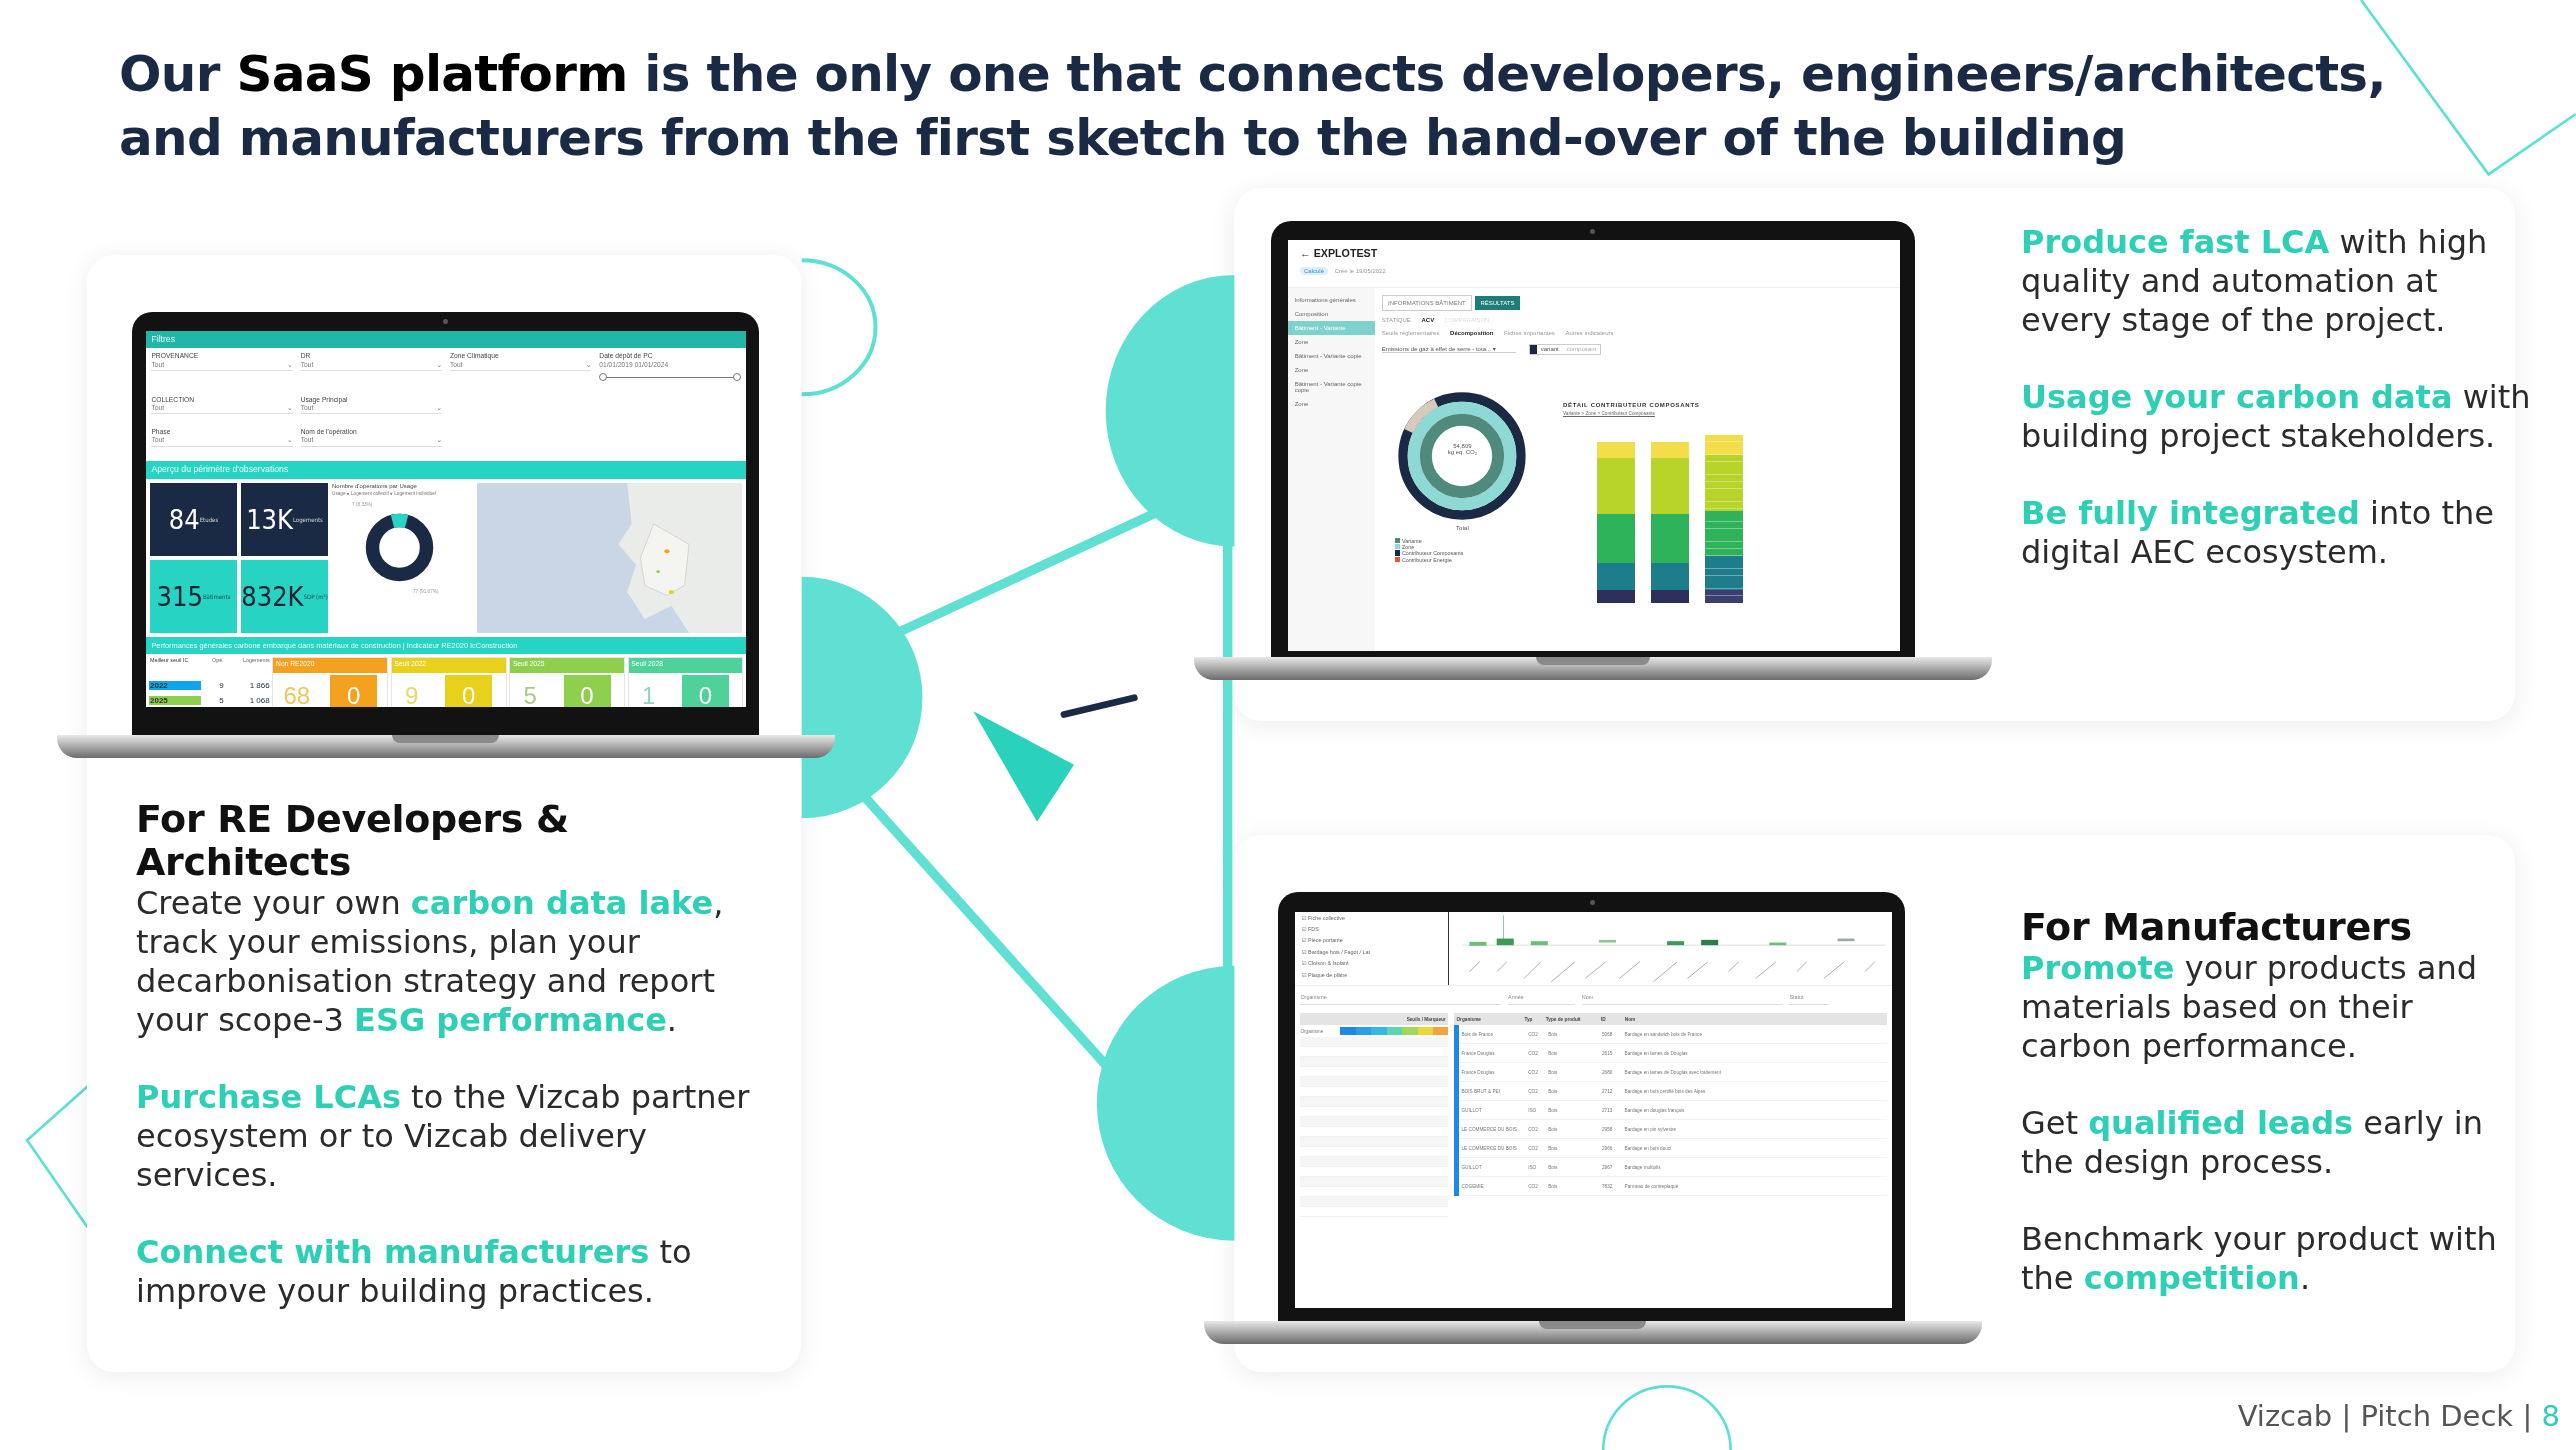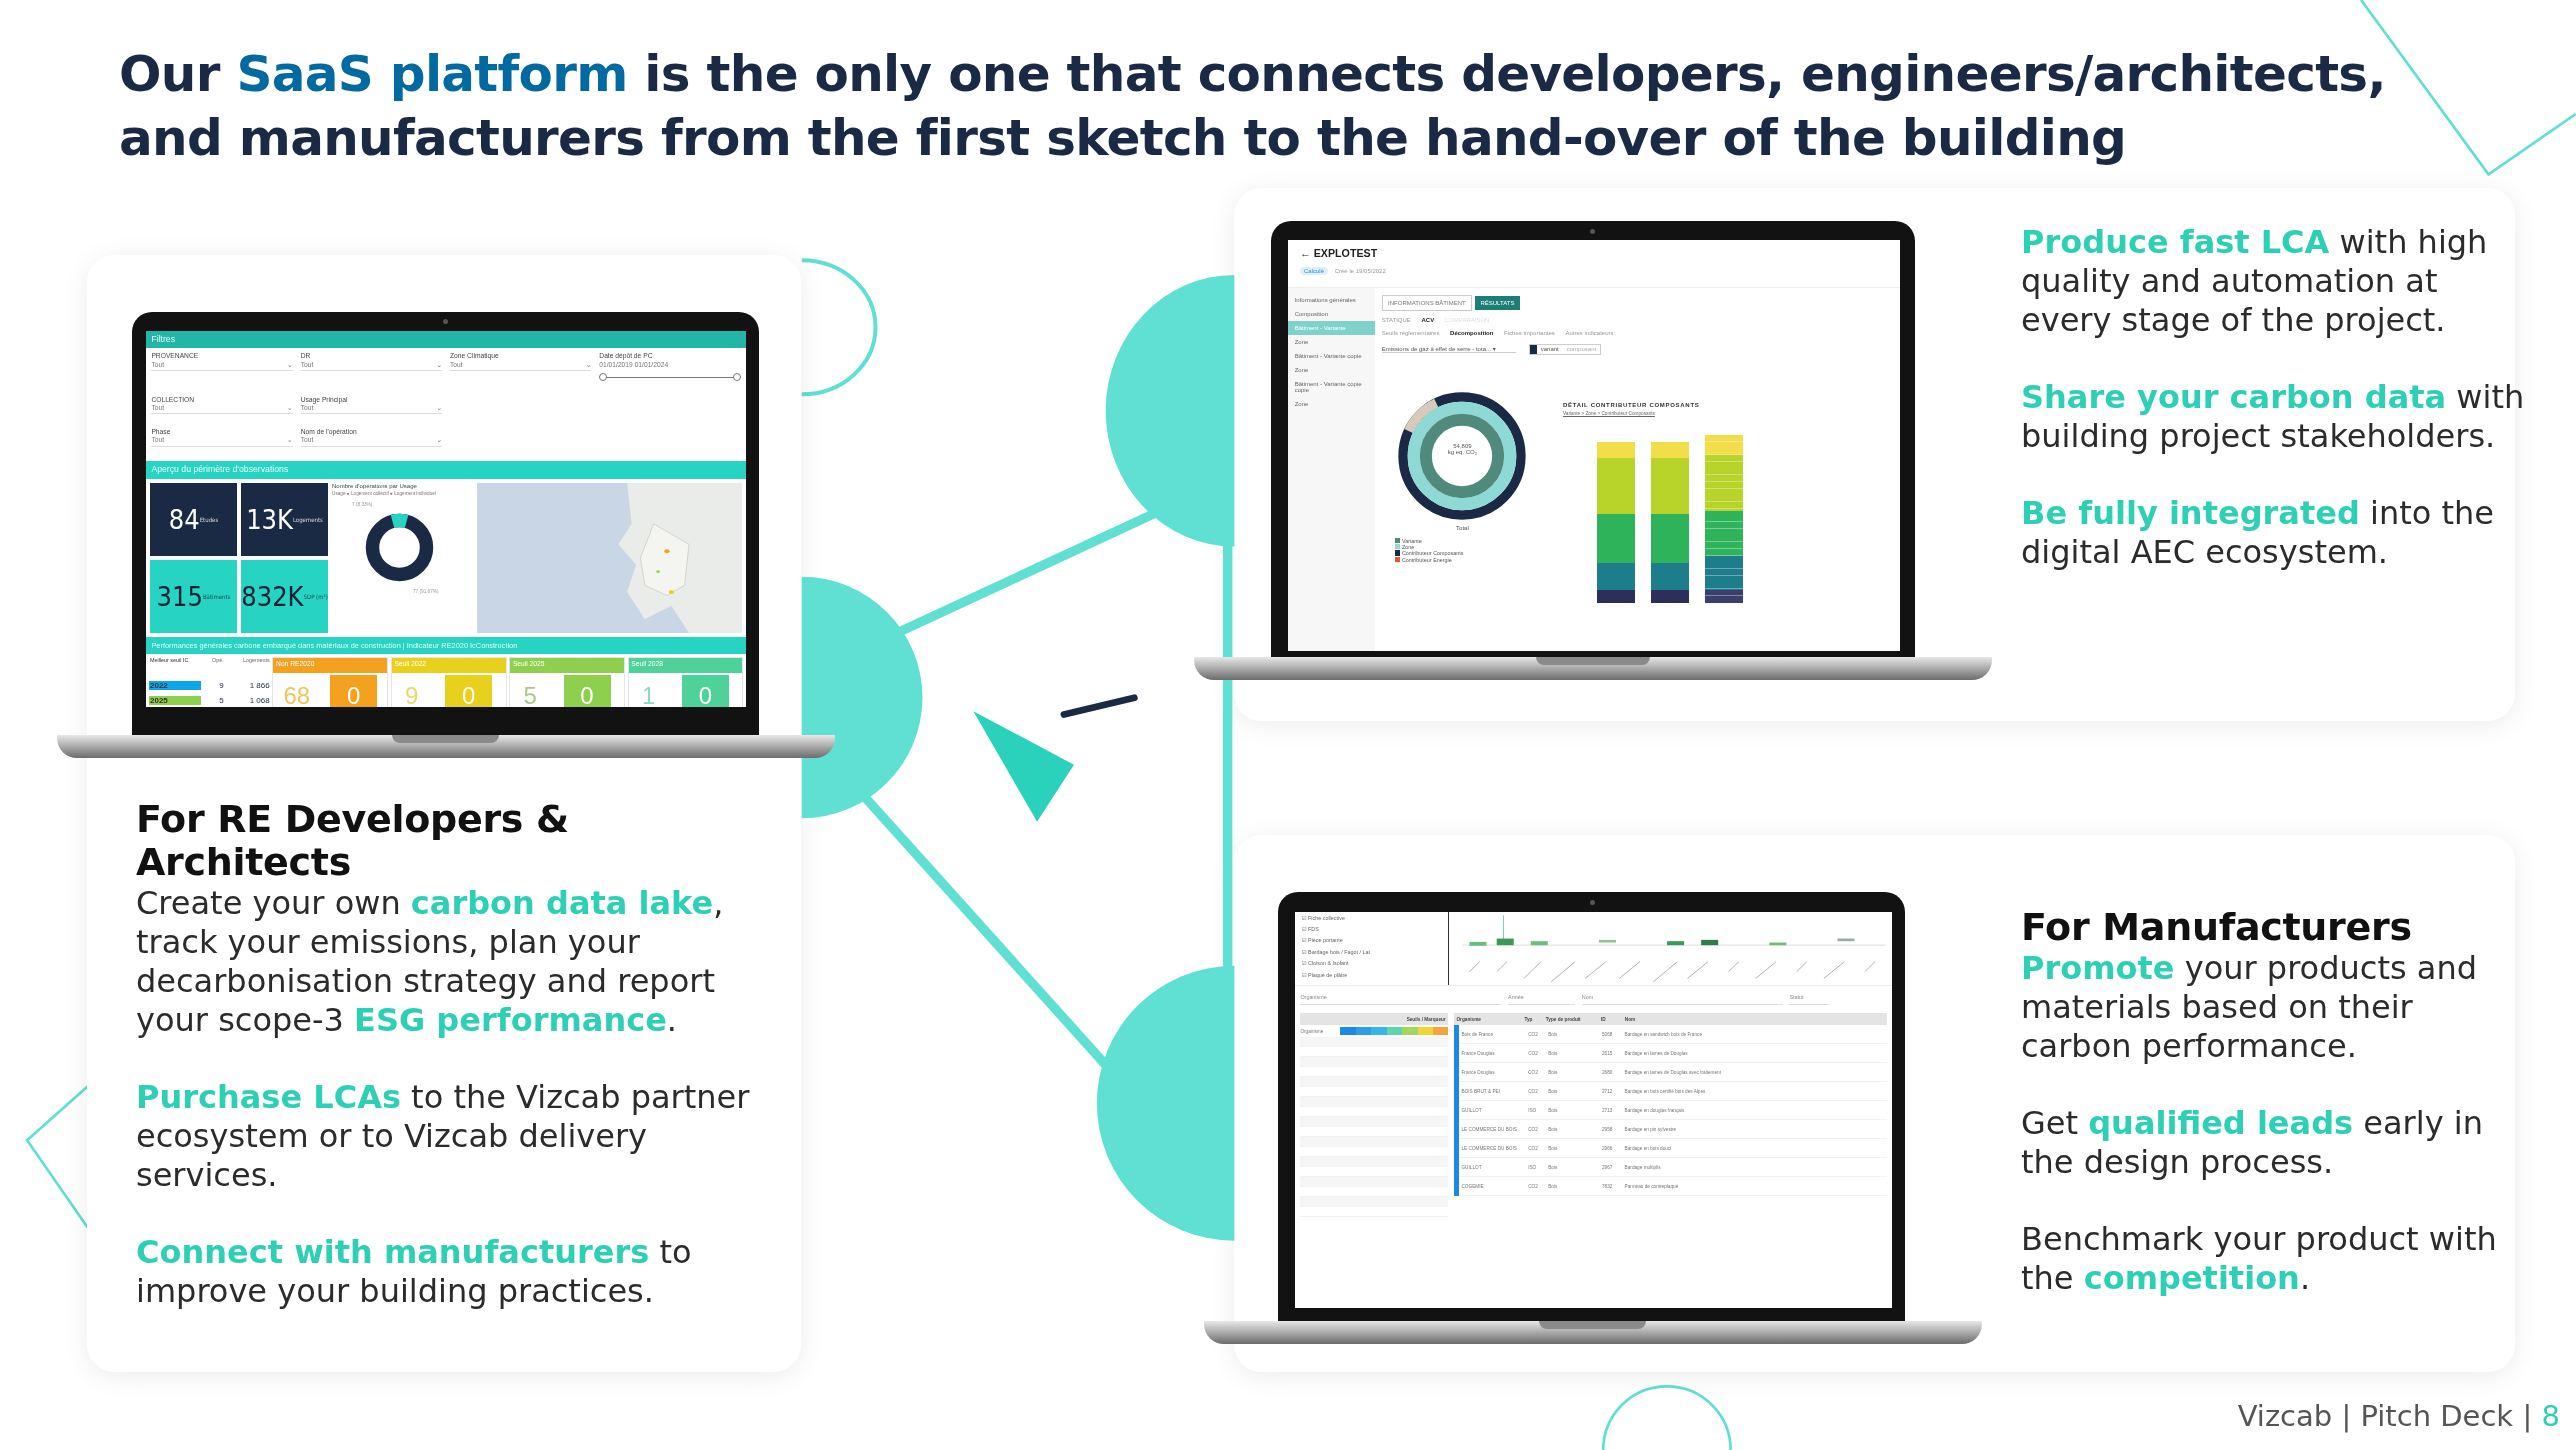--- a/index.html
+++ b/index.html
@@ -1,20 +1,20 @@
 <!DOCTYPE html>
 <html style="font-size:10.7px"><head>
 <meta charset="utf-8">
 <style>
   * { box-sizing: border-box; margin: 0; padding: 0; }
   html, body { width: 2576px; height: 1450px; background: #ffffff; overflow: hidden; }
   body { position: relative; font-family: "Liberation Sans", sans-serif; color: #1b2a44; }
 
   .title { position: absolute; left: 119px; top: 42px; width: 2348px; font-family: "DejaVu Sans", sans-serif; font-weight: bold; font-size: 50px; line-height: 64px; color: #1b2a44; letter-spacing: -0.7px; }
-  .accent { color: #0369a1; }
+  .accent { color: #000000; }
 
   .deco { position: absolute; }
 
   .card { position: absolute; background: #fff; border-radius: 27px; box-shadow: 0 4px 27px rgba(0,0,0,0.08); }
   .card-left { left: 87px; top: 255px; width: 714px; height: 1117px; }
   .card-tr { left: 1234px; top: 188px; width: 1281px; height: 533px; }
   .card-br { left: 1234px; top: 835px; width: 1281px; height: 537px; }
 
   .text-block { position: absolute; font-family: "DejaVu Sans", sans-serif; color: #2b2b2b; font-size: 32px; line-height: 39px; }
   .text-block h2 { font-weight: bold; font-size: 38px; line-height: 43px; color: #111; letter-spacing: -0.3px; }
@@ -379,21 +379,21 @@
         </div>
       </div>
     </div>
   </div>
   <div class="base" style="left:0;top:436px;width:798px;"></div>
   <div class="notch" style="left:342px;top:436px;width:114px;"></div>
 </div>
 
 <div class="text-block" style="left:2021px;top:223px;width:510px;">
   <p><span class="hl">Produce fast LCA</span><span> with high quality and automation at every stage of the project.</span></p>
-  <p><span class="hl">Share your carbon data</span><span> with building project stakeholders.</span></p>
+  <p><span class="hl">Usage your carbon data</span><span> with building project stakeholders.</span></p>
   <p><span class="hl">Be fully integrated</span><span> into the digital AEC ecosystem.</span></p>
 </div>
 
 <div class="laptop" style="left:1204px;top:892px;width:778px;height:456px;">
   <div class="bezel" style="left:74px;top:0;width:627px;height:429px;"></div>
   <div class="cam" style="left:386px;top:8px"></div>
   <div class="screen" style="left:91px;top:20px;width:597px;height:396px;">
     <div class="d3-top">
       <div class="d3-list">
         <div>☑ <span>Fiche collective</span></div>

